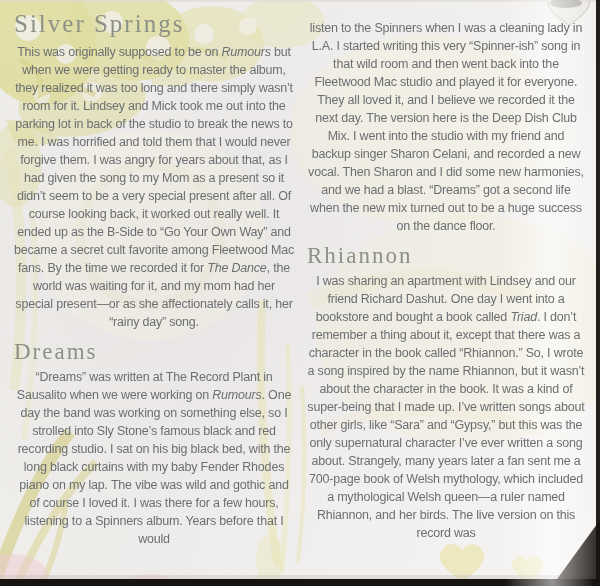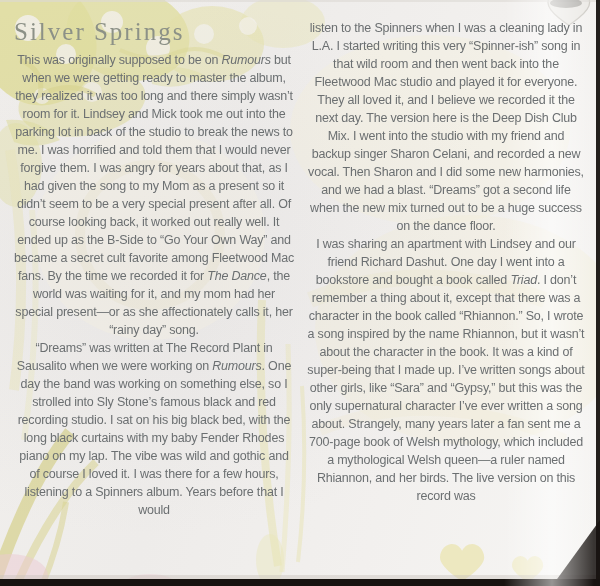--- a/index.html
+++ b/index.html
@@ -13,21 +13,21 @@
   .bg{position:absolute;left:0;top:0;z-index:0;}
   .page::before{
     content:"";position:absolute;inset:0;z-index:1;pointer-events:none;
     background:radial-gradient(ellipse at 24% 45%,rgba(176,172,182,0.10),rgba(0,0,0,0) 60%);
   }
   .page::after{
     content:"";position:absolute;inset:0;z-index:1;pointer-events:none;
     background:linear-gradient(90deg,rgba(255,255,255,0) 84%,rgba(255,255,255,0.55) 92%,rgba(255,255,255,0) 99%);
   }
   .col{position:absolute;z-index:2;}
-  .col-left{left:14px;top:18px;width:280px;}
+  .col-left{left:14px;top:10px;width:280px;}
   .col-right{left:307px;top:19px;width:278px;}
   .heading{
     font-family:"Liberation Serif",serif;
     font-weight:400;
     color:var(--heading_text,#8c9187);
     letter-spacing:2px;
   }
   h1.heading{font-size:25px;line-height:28px;margin:0 0 5px 0;}
   h2.heading{font-size:23px;line-height:26px;margin:8px 0 3px 0;}
   p.body{
@@ -105,21 +105,23 @@
       <rect x="0" y="575" width="600" height="5" fill="#c9c4bd" opacity="0.45"></rect>
       <rect x="0" y="579" width="600" height="7" fill="#171310"></rect>
       <rect x="596" y="0" width="4" height="586" fill="#171310" opacity="0.95"></rect>
       <polygon points="600,520 600,586 552,586" fill="#171310" opacity="0.85"></polygon>
     </g>
   </svg>
 
   <div class="col col-left">
     <h1 class="heading">Silver Springs</h1>
     <p class="body"><span>This was originally supposed to be on </span><i>Rumours</i><span> but when we were getting ready to master the album, they realized it was too long and there simply wasn’t room for it. Lindsey and Mick took me out into the parking lot in back of the studio to break the news to me. I was horrified and told them that I would never forgive them. I was angry for years about that, as I had given the song to my Mom as a present so it didn’t seem to be a very special present after all. Of course looking back, it worked out really well. It ended up as the B-Side to “Go Your Own Way” and became a secret cult favorite among Fleetwood Mac fans. By the time we recorded it for </span><i>The Dance</i><span>, the world was waiting for it, and my mom had her special present—or as she affectionately calls it, her “rainy day” song.</span></p>
+    <h2 class="heading">Dreams</h2>
     <p class="body"><span>“Dreams” was written at The Record Plant in Sausalito when we were working on </span><i>Rumours</i><span>. One day the band was working on something else, so I strolled into Sly Stone’s famous black and red recording studio. I sat on his big black bed, with the long black curtains with my baby Fender Rhodes piano on my lap. The vibe was wild and gothic and of course I loved it. I was there for a few hours, listening to a Spinners album. Years before that I would</span></p>
   </div>
 
   <div class="col col-right">
     <p class="body"><span>listen to the Spinners when I was a cleaning lady in L.A. I started writing this very “Spinner-ish” song in that wild room and then went back into the Fleetwood Mac studio and played it for everyone. They all loved it, and I believe we recorded it the next day. The version here is the Deep Dish Club Mix. I went into the studio with my friend and backup singer Sharon Celani, and recorded a new vocal. Then Sharon and I did some new harmonies, and we had a blast. “Dreams” got a second life when the new mix turned out to be a huge success on the dance floor.</span></p>
+    <h2 class="heading">Rhiannon</h2>
     <p class="body"><span>I was sharing an apartment with Lindsey and our friend Richard Dashut. One day I went into a bookstore and bought a book called </span><i>Triad</i><span>. I don’t remember a thing about it, except that there was a character in the book called “Rhiannon.” So, I wrote a song inspired by the name Rhiannon, but it wasn’t about the character in the book. It was a kind of super-being that I made up. I’ve written songs about other girls, like “Sara” and “Gypsy,” but this was the only supernatural character I’ve ever written a song about. Strangely, many years later a fan sent me a 700-page book of Welsh mythology, which included a mythological Welsh queen—a ruler named Rhiannon, and her birds. The live version on this record was</span></p>
   </div>
 
 </div>
 
 </body></html>

